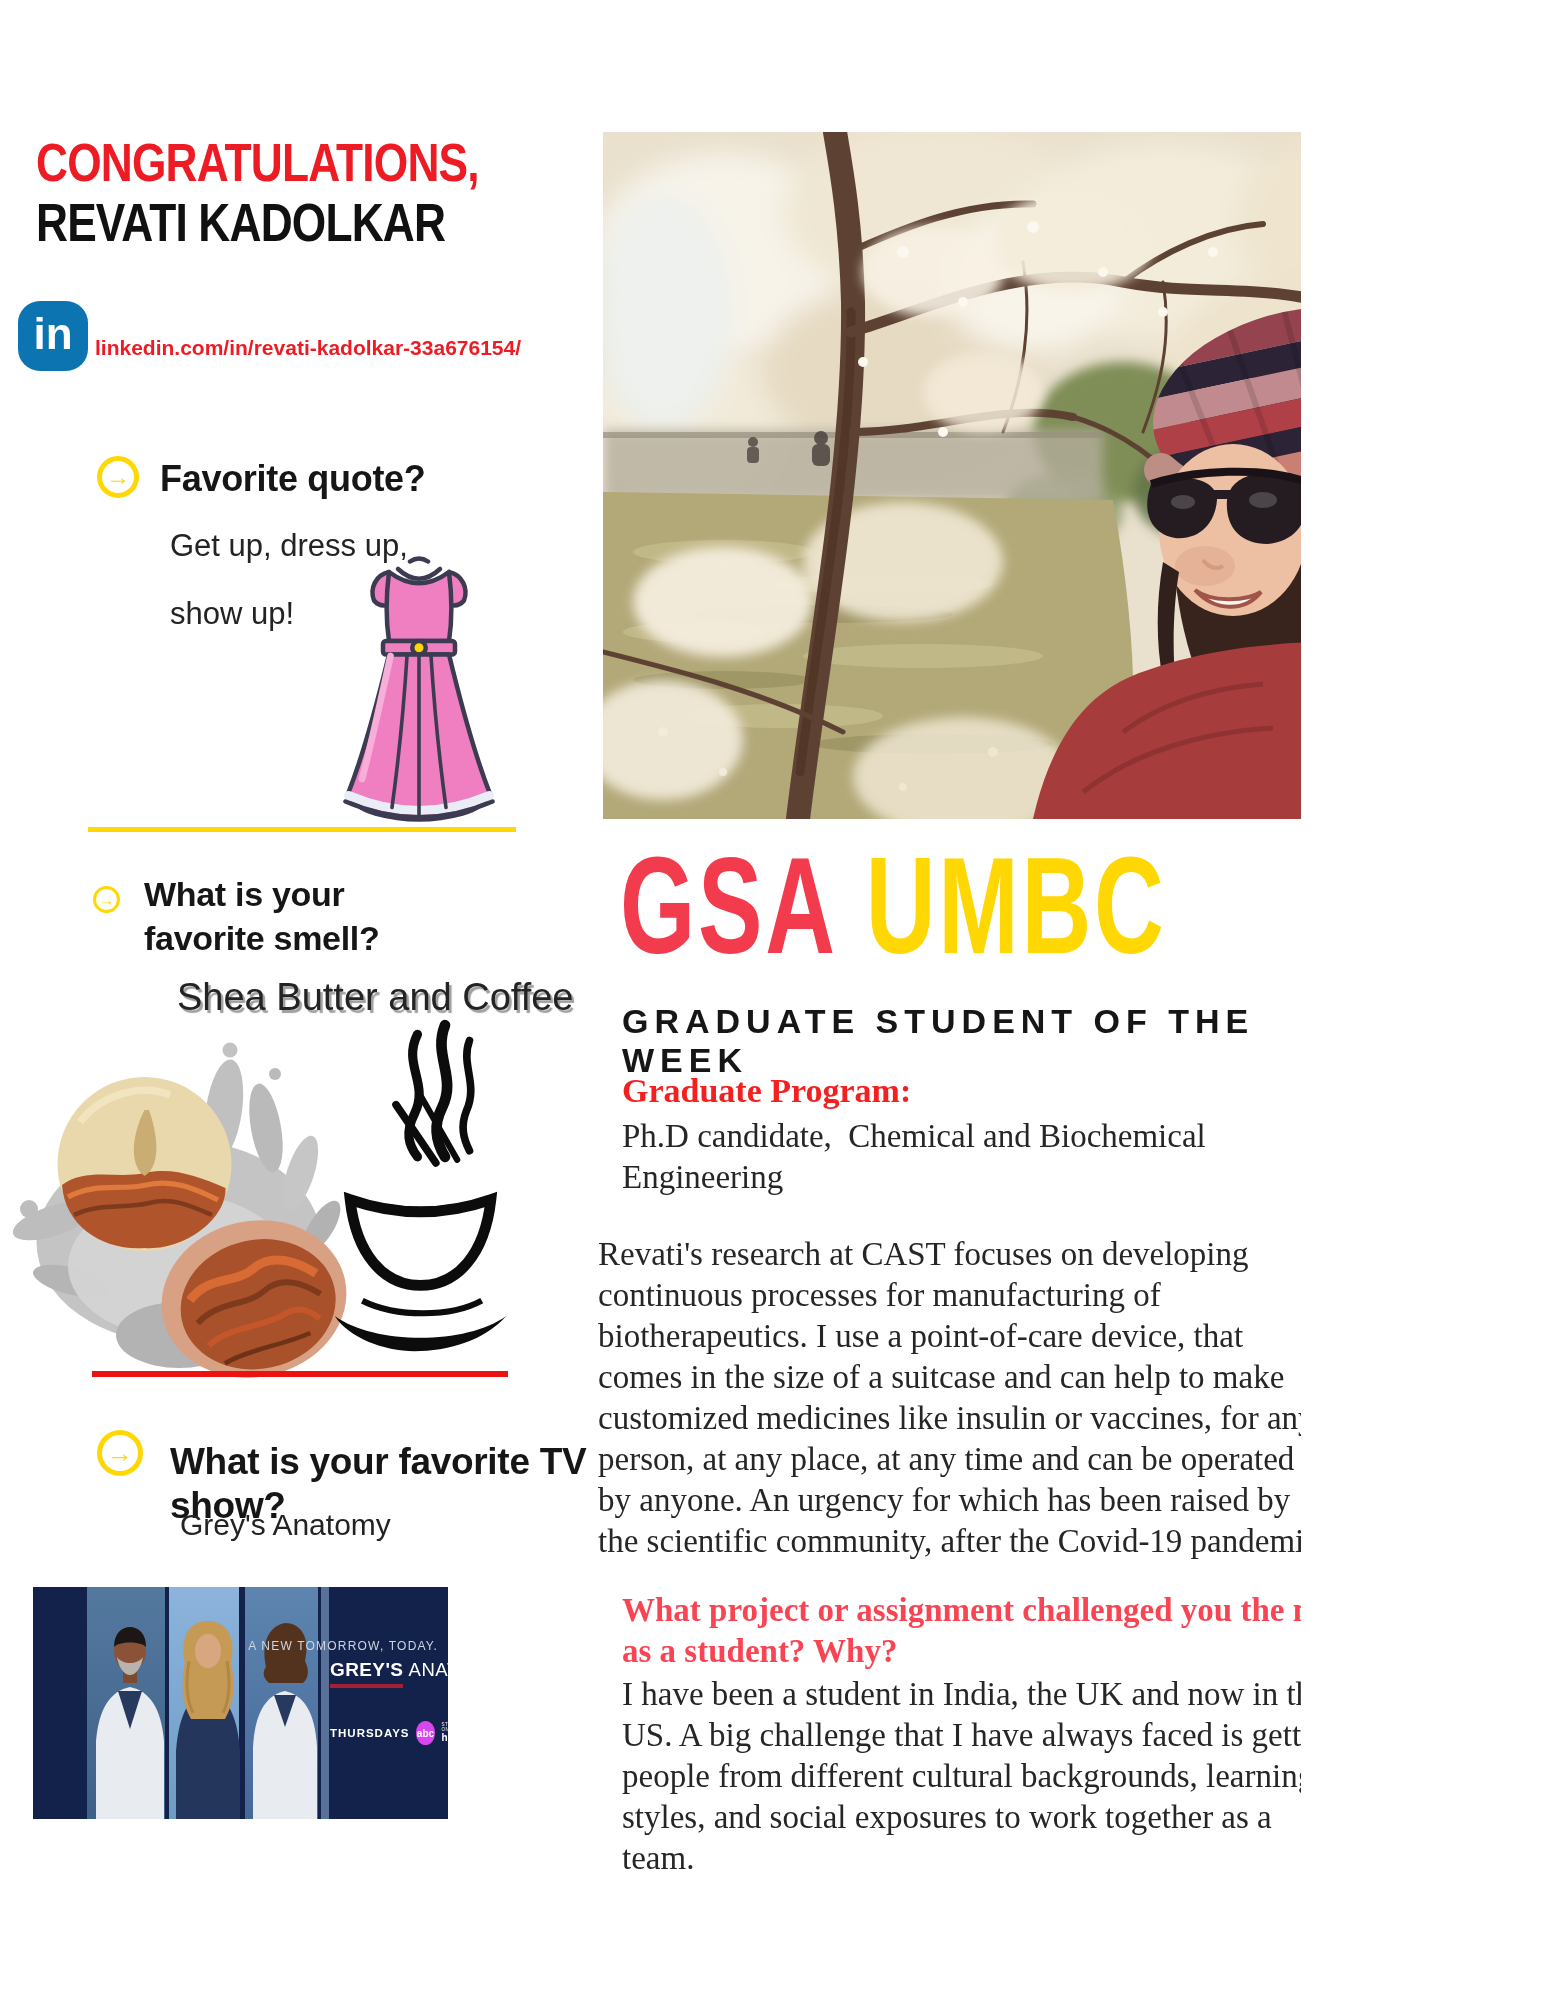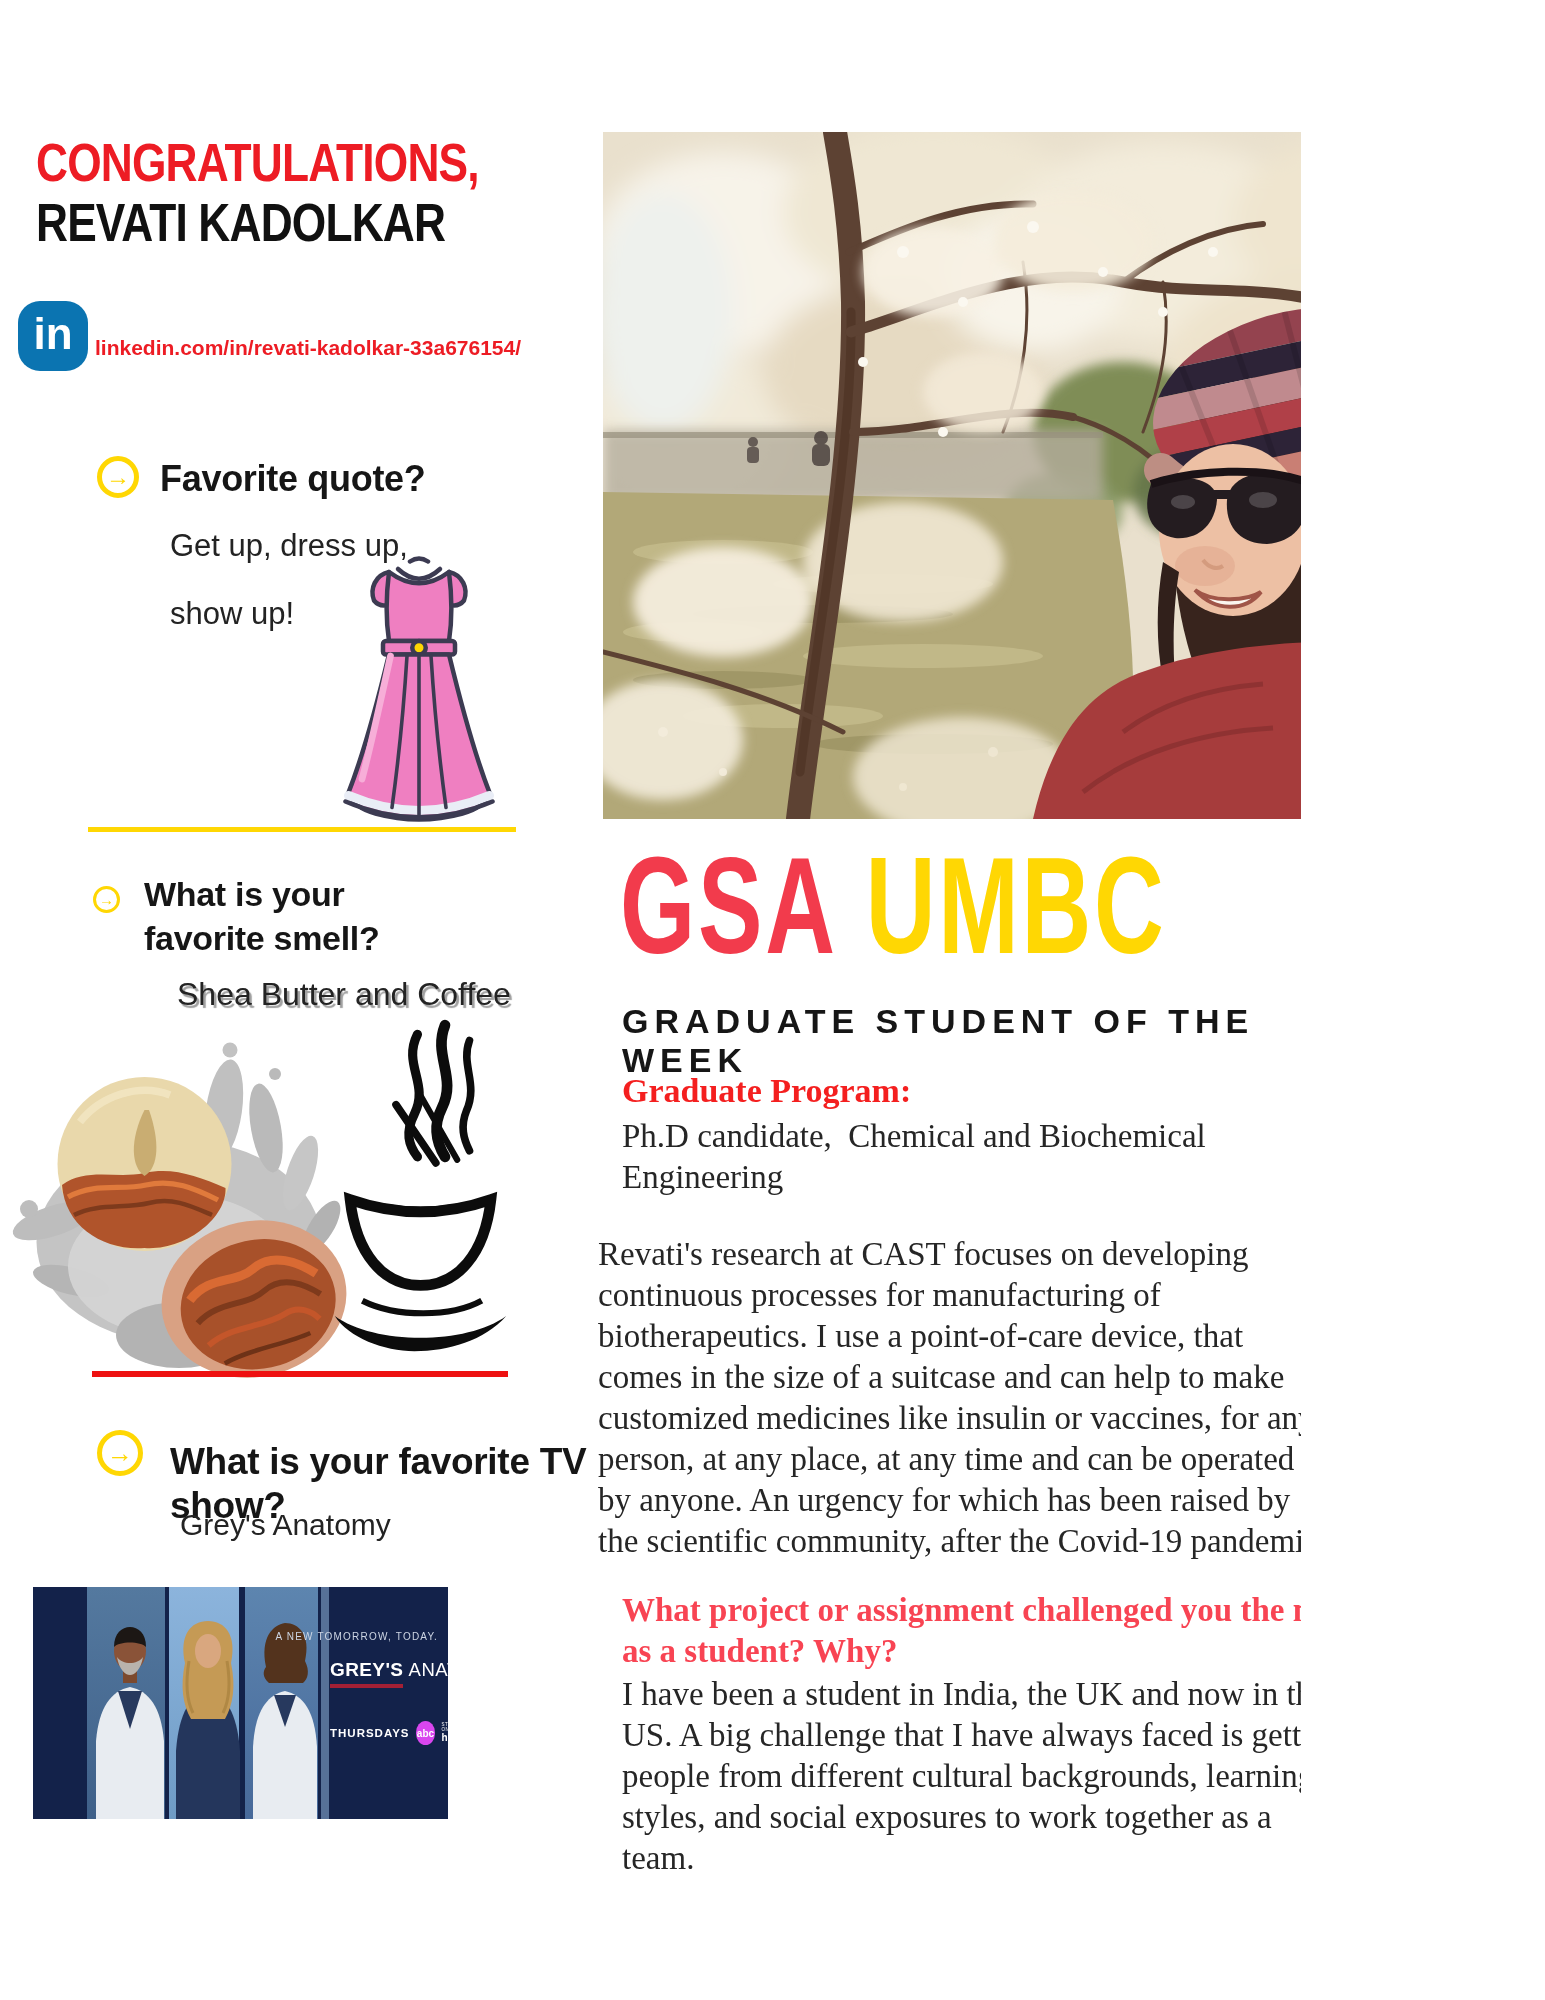--- a/index.html
+++ b/index.html
@@ -26,21 +26,21 @@
   .q-head{font-weight:bold;color:#161616;letter-spacing:-.3px;}
   .q-ans{color:#232323;}
 
   .divider{height:5px;}
 
   .shadowed{text-shadow:2.5px 2.5px 1px #9f9f9f;}
 
   
   .banner{left:33px;top:1543px;width:415px;height:232px;background:#13224a;overflow:hidden;}
   .panel{position:absolute;top:0;height:232px;}
-  .banner-tagline{position:absolute;right:10px;top:44px;color:#cdd5e3;font-size:10px;letter-spacing:1.2px;}
+  .banner-tagline{position:absolute;right:10px;top:52px;color:#cdd5e3;font-size:12px;letter-spacing:1.2px;}
   .banner-title{position:absolute;left:297px;top:72px;width:115px;color:#ffffff;display:flex;gap:5px;align-items:baseline;}
   .banner-title .t1{font-weight:bold;font-size:19px;letter-spacing:.4px;border-bottom:4px solid #a32035;padding-bottom:3px;}
   .banner-title .t2{font-weight:normal;font-size:18.5px;letter-spacing:.6px;}
   .banner-row{position:absolute;left:297px;top:134px;display:flex;align-items:center;gap:6px;}
   .banner-sched{color:#fff;font-weight:bold;font-size:11.5px;letter-spacing:1px;}
   .abc{width:24px;height:24px;border-radius:50%;background:#d946ef;color:#fff;display:flex;
     align-items:center;justify-content:center;font-weight:bold;font-size:10px;}
   .hulu{display:flex;flex-direction:column;color:#fff;line-height:1.1;}
   .hulu .s1{font-size:4.5px;letter-spacing:.5px;}
   .hulu .s2{font-size:10px;font-weight:bold;}
@@ -107,21 +107,21 @@
     </g>
   </svg>
 
   <div class="abs divider" style="left:88px;top:783px;width:428px;background:#ffd703;"></div>
 
   <div class="abs badge" style="left:93px;top:842px;width:27px;height:27px;font-size:15px;border-width:3px;">
     <span>→</span>
   </div>
   <div class="abs q-head pre" style="left:144px;top:828px;font-size:34px;line-height:44px;">What is your
 favorite smell?</div>
-  <div class="abs q-ans shadowed" style="left:177px;top:932px;font-size:32px;">Shea Butter and Coffee</div>
+  <div class="abs q-ans shadowed" style="left:177px;top:932px;font-size:38px;">Shea Butter and Coffee</div>
 
   <svg class="abs" style="left:2px;top:972px;" width="345" height="362" viewBox="0 0 230 240">
     <g>
       <ellipse cx="118" cy="150" rx="95" ry="68" fill="#c4c4c4"></ellipse>
       <ellipse cx="34" cy="136" rx="28" ry="10" fill="#bdbdbd" transform="rotate(-18 34 136)"></ellipse>
       <ellipse cx="46" cy="176" rx="26" ry="9" fill="#b5b5b5" transform="rotate(14 46 176)"></ellipse>
       <ellipse cx="148" cy="62" rx="12" ry="34" fill="#c0c0c0" transform="rotate(8 148 62)"></ellipse>
       <ellipse cx="176" cy="74" rx="10" ry="30" fill="#bababa" transform="rotate(-10 176 74)"></ellipse>
       <ellipse cx="199" cy="104" rx="9" ry="26" fill="#c6c6c6" transform="rotate(18 199 104)"></ellipse>
       <ellipse cx="213" cy="140" rx="8" ry="20" fill="#b2b2b2" transform="rotate(32 213 140)"></ellipse>

